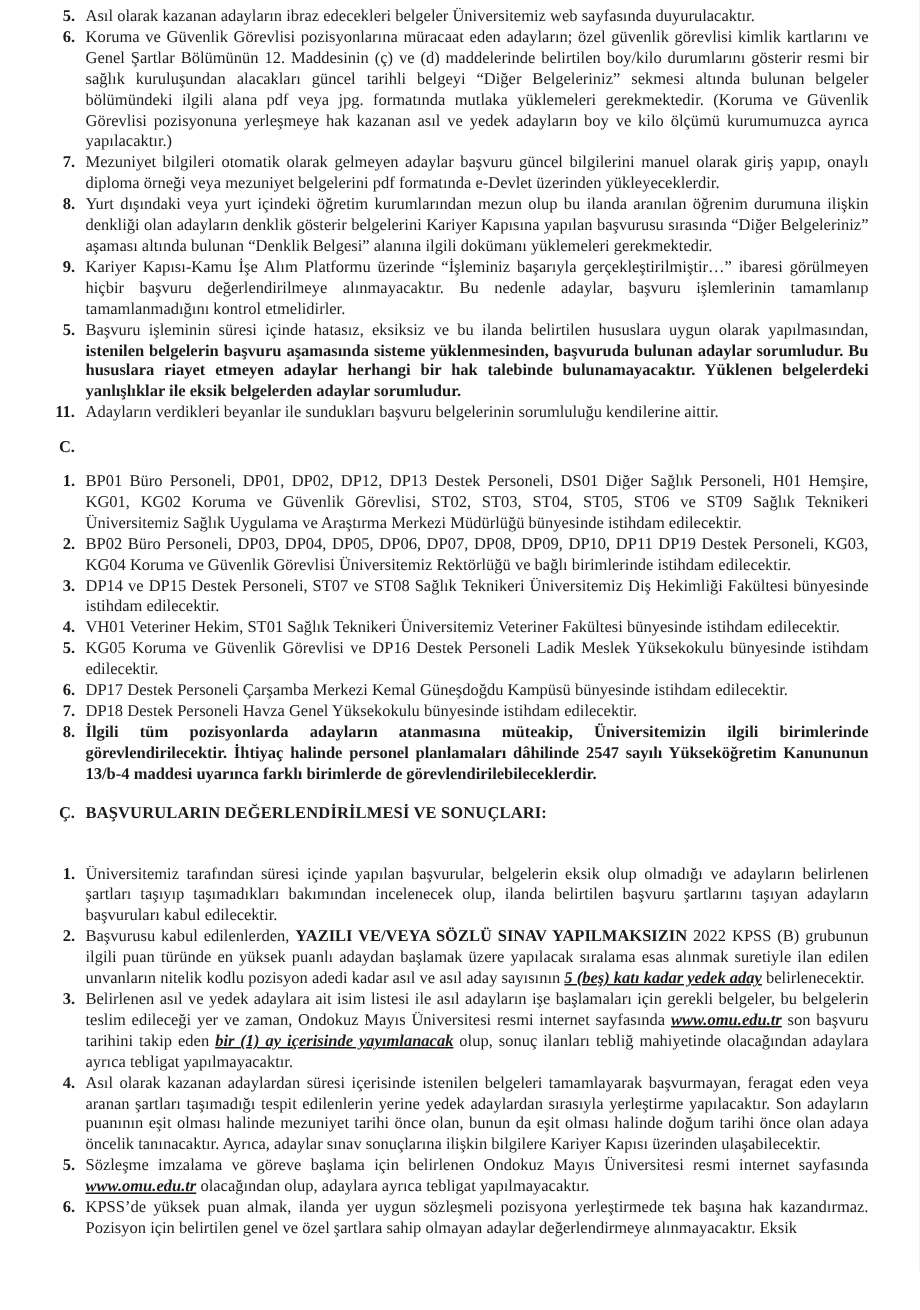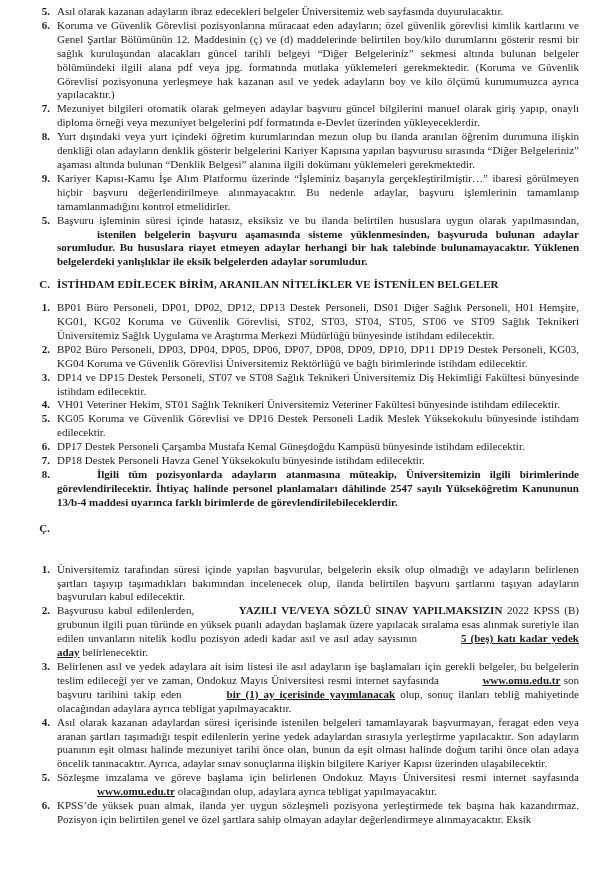--- a/index.html
+++ b/index.html
@@ -23,22 +23,22 @@
     flex: 0 0 20px;
     text-align: right;
     font-weight: bold;
     white-space: nowrap;
   }
   .item .txt {
     flex: 1;
     margin-left: 7px;
     text-align: justify;
   }
-  .b { font-weight: bold; margin-left: 40px; }
-  .u { text-decoration: underline; }
+  .b { font-weight: bold; }
+  .u { text-decoration: underline; font-style: italic; }
   .heading {
     display: flex;
     font-weight: bold;
   }
   .heading .num { flex: 0 0 20px; text-align: right; white-space: nowrap; }
   .heading .htxt { margin-left: 7px; letter-spacing: 0.1px; }
   #heading-c { margin-top: 9px; margin-bottom: 9px; }
   #heading-cedilla { margin-top: 12px; margin-bottom: 27px; }
   span[data-name="omu-url-link"] { color: #1c1c1c; cursor: pointer; }
 </style>
@@ -65,25 +65,28 @@
         <div class="txt" data-name="item-text"><span data-name="text-segment">Yurt dışındaki veya yurt içindeki öğretim kurumlarından mezun olup bu ilanda aranılan öğrenim durumuna ilişkin denkliği olan adayların denklik gösterir belgelerini Kariyer Kapısına yapılan başvurusu sırasında “Diğer Belgeleriniz” aşaması altında bulunan “Denklik Belgesi” alanına ilgili dokümanı yüklemeleri gerekmektedir.</span></div>
       </div>
       <div class="item" data-name="list-item">
         <span class="num" data-name="item-number">9.</span>
         <div class="txt" data-name="item-text"><span data-name="text-segment">Kariyer Kapısı-Kamu İşe Alım Platformu üzerinde “İşleminiz başarıyla gerçekleştirilmiştir…” ibaresi görülmeyen hiçbir başvuru değerlendirilmeye alınmayacaktır. Bu nedenle adaylar, başvuru işlemlerinin tamamlanıp tamamlanmadığını kontrol etmelidirler.</span></div>
       </div>
       <div class="item" data-name="list-item">
         <span class="num" data-name="item-number">5.</span>
         <div class="txt" data-name="item-text"><span data-name="text-segment">Başvuru işleminin süresi içinde hatasız, eksiksiz ve bu ilanda belirtilen hususlara uygun olarak yapılmasından, </span><span class="b" data-name="text-segment">istenilen belgelerin başvuru aşamasında sisteme yüklenmesinden, başvuruda bulunan adaylar sorumludur. Bu hususlara riayet etmeyen adaylar herhangi bir hak talebinde bulunamayacaktır. Yüklenen belgelerdeki yanlışlıklar ile eksik belgelerden adaylar sorumludur.</span></div>
       </div>
+      <div class="item" data-name="list-item">
+        <span class="num" data-name="item-number">11.</span>
+        <div class="txt" data-name="item-text"><span data-name="text-segment">Adayların verdikleri beyanlar ile sundukları başvuru belgelerinin sorumluluğu kendilerine aittir.</span></div>
+      </div>
     </div>
 
   <div class="heading" id="heading-c" data-name="section-c-heading">
     <span class="num" data-name="section-c-letter">C.</span>
-    <span class="htxt" data-name="section-c-title">İSTİHDAM EDİLECEK BİRİM, ARANILAN NİTELİKLER VE İSTENİLEN BELGELER</span>
   </div>
 
   <div class="list" id="list-c" data-name="section-c-list">
       <div class="item" data-name="list-item">
         <span class="num" data-name="item-number">1.</span>
         <div class="txt" data-name="item-text"><span data-name="text-segment">BP01 Büro Personeli, DP01, DP02, DP12, DP13 Destek Personeli, DS01 Diğer Sağlık Personeli, H01 Hemşire, KG01, KG02 Koruma ve Güvenlik Görevlisi, ST02, ST03, ST04, ST05, ST06 ve ST09 Sağlık Teknikeri Üniversitemiz Sağlık Uygulama ve Araştırma Merkezi Müdürlüğü bünyesinde istihdam edilecektir.</span></div>
       </div>
       <div class="item" data-name="list-item">
         <span class="num" data-name="item-number">2.</span>
         <div class="txt" data-name="item-text"><span data-name="text-segment">BP02 Büro Personeli, DP03, DP04, DP05, DP06, DP07, DP08, DP09, DP10, DP11 DP19 Destek Personeli, KG03, KG04 Koruma ve Güvenlik Görevlisi Üniversitemiz Rektörlüğü ve bağlı birimlerinde istihdam edilecektir.</span></div>
@@ -95,34 +98,35 @@
       <div class="item" data-name="list-item">
         <span class="num" data-name="item-number">4.</span>
         <div class="txt" data-name="item-text"><span data-name="text-segment">VH01 Veteriner Hekim, ST01 Sağlık Teknikeri Üniversitemiz Veteriner Fakültesi bünyesinde istihdam edilecektir.</span></div>
       </div>
       <div class="item" data-name="list-item">
         <span class="num" data-name="item-number">5.</span>
         <div class="txt" data-name="item-text"><span data-name="text-segment">KG05 Koruma ve Güvenlik Görevlisi ve DP16 Destek Personeli Ladik Meslek Yüksekokulu bünyesinde istihdam edilecektir.</span></div>
       </div>
       <div class="item" data-name="list-item">
         <span class="num" data-name="item-number">6.</span>
-        <div class="txt" data-name="item-text"><span data-name="text-segment">DP17 Destek Personeli Çarşamba Mustafa Kemal Güneşdoğdu Kampüsü bünyesinde istihdam edilecektir.</span></div>
+        <div class="txt" data-name="item-text"><span data-name="text-segment">DP17 Destek Personeli Çarşamba Merkezi Kemal Güneşdoğdu Kampüsü bünyesinde istihdam edilecektir.</span></div>
       </div>
       <div class="item" data-name="list-item">
         <span class="num" data-name="item-number">7.</span>
         <div class="txt" data-name="item-text"><span data-name="text-segment">DP18 Destek Personeli Havza Genel Yüksekokulu bünyesinde istihdam edilecektir.</span></div>
       </div>
       <div class="item" data-name="list-item">
         <span class="num" data-name="item-number">8.</span>
         <div class="txt" data-name="item-text"><span class="b" data-name="text-segment">İlgili tüm pozisyonlarda adayların atanmasına müteakip, Üniversitemizin ilgili birimlerinde görevlendirilecektir. İhtiyaç halinde personel planlamaları dâhilinde 2547 sayılı Yükseköğretim Kanununun 13/b-4 maddesi uyarınca farklı birimlerde de görevlendirilebileceklerdir.</span></div>
       </div>
     </div>
 
   <div class="heading" id="heading-cedilla" data-name="section-cedilla-heading">
     <span class="num" data-name="section-cedilla-letter">Ç.</span>
+    <span class="htxt" data-name="section-cedilla-title">BAŞVURULARIN DEĞERLENDİRİLMESİ VE SONUÇLARI:</span>
   </div>
 
   <div class="list" id="list-cedilla" data-name="section-cedilla-list">
       <div class="item" data-name="list-item">
         <span class="num" data-name="item-number">1.</span>
         <div class="txt" data-name="item-text"><span data-name="text-segment">Üniversitemiz tarafından süresi içinde yapılan başvurular, belgelerin eksik olup olmadığı ve adayların belirlenen şartları taşıyıp taşımadıkları bakımından incelenecek olup, ilanda belirtilen başvuru şartlarını taşıyan adayların başvuruları kabul edilecektir.</span></div>
       </div>
       <div class="item" data-name="list-item">
         <span class="num" data-name="item-number">2.</span>
         <div class="txt" data-name="item-text"><span data-name="text-segment">Başvurusu kabul edilenlerden, </span><span class="b" data-name="text-segment">YAZILI VE/VEYA SÖZLÜ SINAV YAPILMAKSIZIN</span><span data-name="text-segment"> 2022 KPSS (B) grubunun ilgili puan türünde en yüksek puanlı adaydan başlamak üzere yapılacak sıralama esas alınmak suretiyle ilan edilen unvanların nitelik kodlu pozisyon adedi kadar asıl ve asıl aday sayısının </span><span class="b u" data-name="text-segment">5 (beş) katı kadar yedek aday</span><span data-name="text-segment"> belirlenecektir.</span></div>

